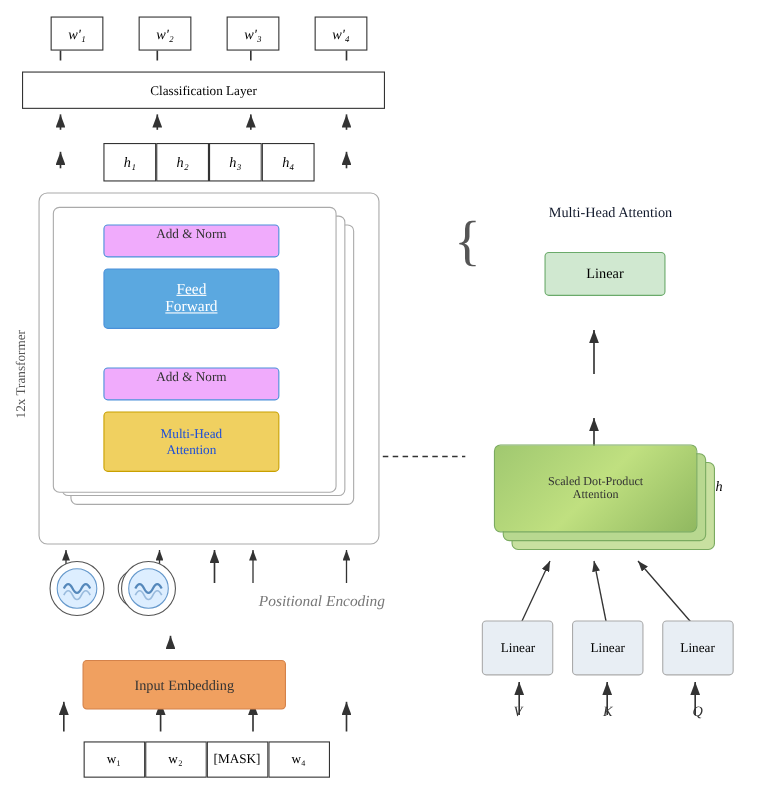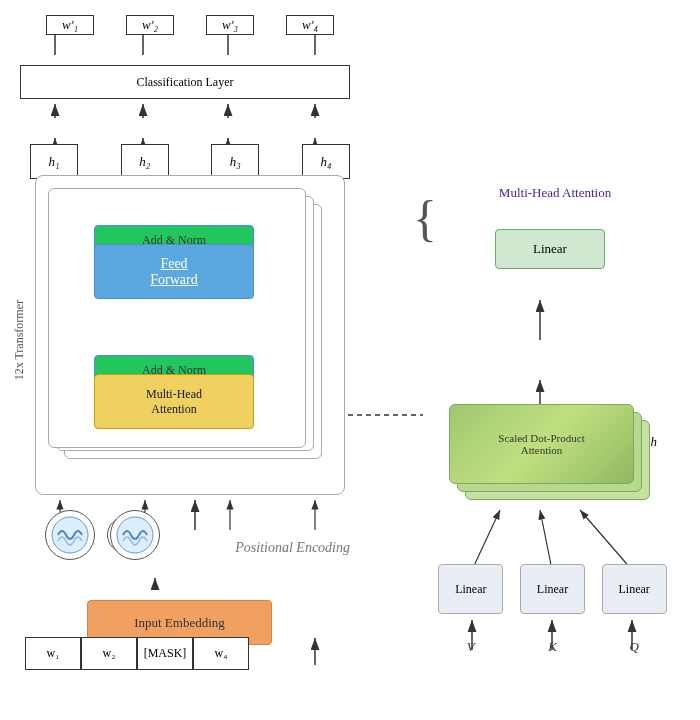--- a/index.html
+++ b/index.html
@@ -33,21 +33,21 @@
       display: flex;
       justify-content: space-around;
       width: 320px;
       margin-left: 20px;
       position: absolute;
       top: 5px;
     }
 
     .token-box {
       width: 48px;
-      height: 20px;
+      height: 31px;
       border: 1.5px solid #333;
       background: white;
       display: flex;
       align-items: center;
       justify-content: center;
       font-style: italic;
       font-size: 13px;
     }
 
     
@@ -61,25 +61,25 @@
       background: white;
       display: flex;
       align-items: center;
       justify-content: center;
       font-size: 12px;
     }
 
     
     .h-tokens {
       position: absolute;
-      top: 134px;
+      top: 120px;
       left: 20px;
       width: 320px;
       display: flex;
-      justify-content: space-between;
+      justify-content: center;
     }
 
     .h-box {
       width: 48px;
       height: 35px;
       border: 1.5px solid #333;
       background: white;
       display: flex;
       align-items: center;
       justify-content: center;
@@ -145,28 +145,26 @@
       width: 258px;
       height: 260px;
     }
 
     
     .add-norm-box {
       position: absolute;
       width: 160px;
       height: 30px;
       border: 1.5px solid #4a90d9;
-      background: #22c55e;
+      background: #f0abfc;
       border-radius: 4px;
       display: flex;
-      align-items: center;
       justify-content: center;
       font-size: 12px;
       color: #333;
-      margin-top: 21px;
     }
 
     .add-norm-top {
       top: 15px;
       left: 45px;
     }
 
     .add-norm-bottom {
       top: 145px;
       left: 45px;
@@ -195,21 +193,21 @@
       position: absolute;
       width: 160px;
       height: 55px;
       border: 1.5px solid #c8a000;
       background: #f0d060;
       border-radius: 4px;
       display: flex;
       align-items: center;
       justify-content: center;
       font-size: 12px;
-      color: #0f172a;
+      color: #1d4ed8;
       top: 185px;
       left: 45px;
       text-align: center;
     }
 
     .pos-encoding-label {
       position: absolute;
       top: 530px;
       right: 40px;
       font-size: 14px;
@@ -241,41 +239,41 @@
       justify-content: center;
       font-size: 20px;
       color: #333;
       background: white;
     }
 
     
     .input-embedding-box {
       position: absolute;
       top: 590px;
-      left: 77px;
+      left: 65px;
       width: 185px;
       height: 45px;
       border: 1.5px solid #d4824a;
       background: #f0a060;
       border-radius: 4px;
       display: flex;
       align-items: center;
       justify-content: center;
       font-size: 13px;
       color: #333;
     }
 
     
     .input-tokens {
       position: absolute;
-      top: 627px;
+      top: 664px;
       left: 15px;
       width: 325px;
       display: flex;
-      justify-content: flex-start;
+      justify-content: center;
     }
 
     .input-token-box {
       width: 56px;
       height: 33px;
       border: 1.5px solid #333;
       background: white;
       display: flex;
       align-items: center;
       justify-content: center;
@@ -297,21 +295,21 @@
       position: absolute;
       left: 420px;
       top: 185px;
       width: 270px;
       height: 500px;
     }
 
     .mha-title {
       text-align: center;
       font-size: 13px;
-      color: #4c1d95;
+      color: #0f172a;
       margin-bottom: 8px;
     }
 
     .mha-container {
       position: relative;
       width: 260px;
       height: 470px;
       margin-left: 5px;
     }
 

